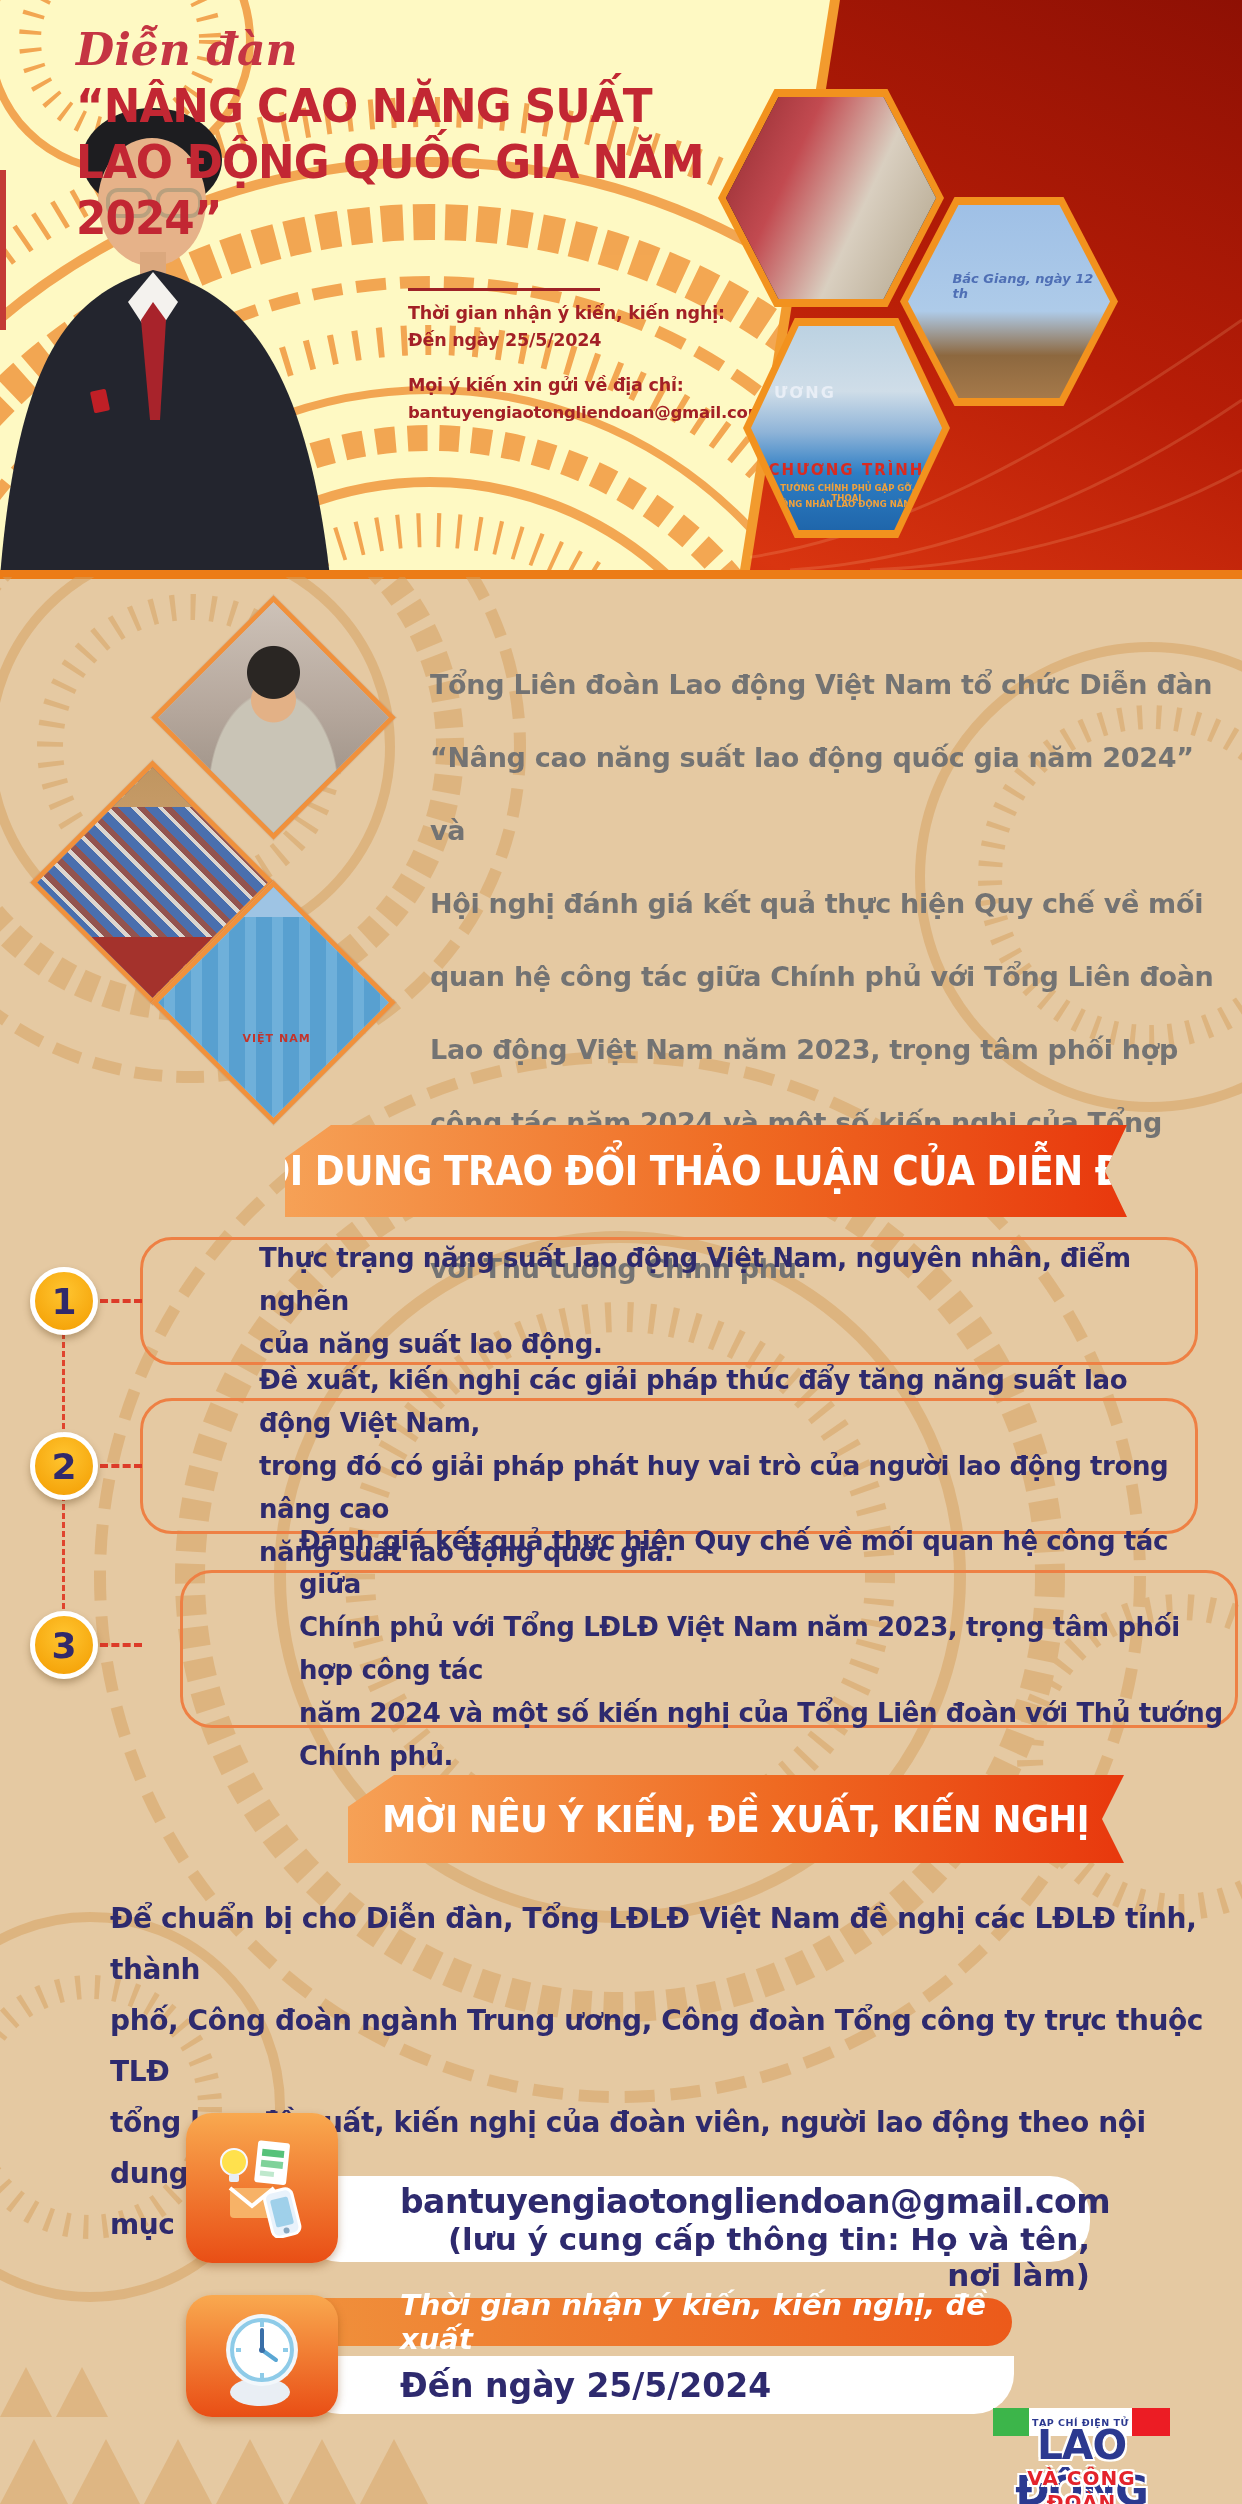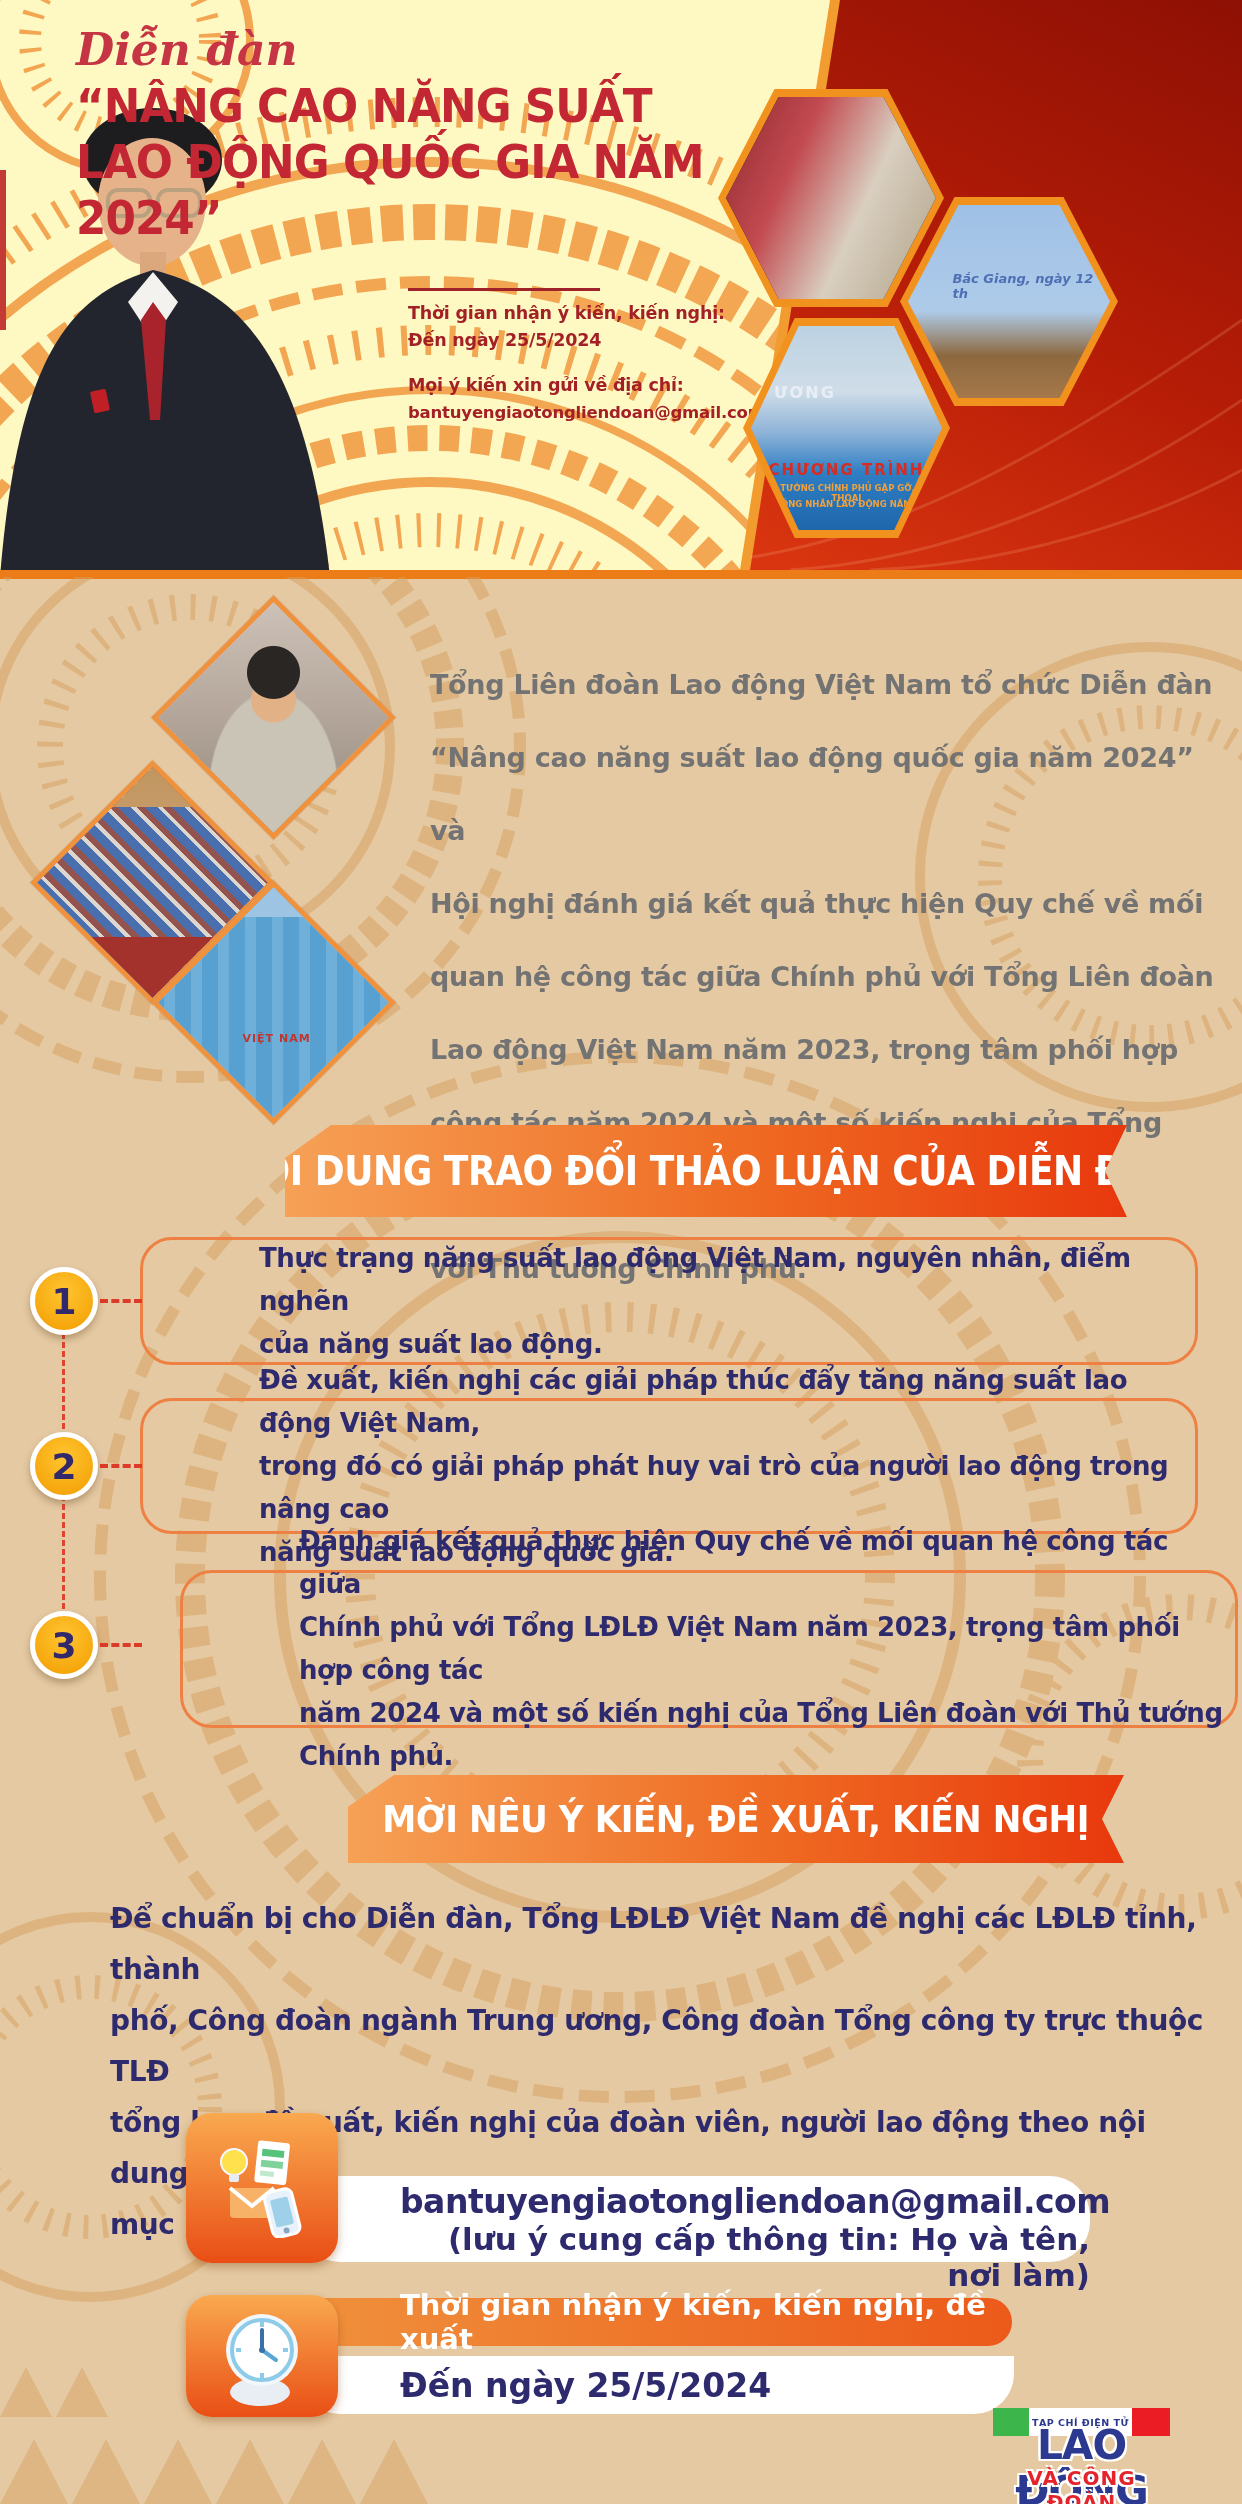--- a/index.html
+++ b/index.html
@@ -312,21 +312,21 @@
       <rect x="14" y="50" width="44" height="30" rx="4" fill="#f7b267"></rect>
       <path d="M14,50 L36,68 L58,50" fill="none" stroke="#ffffff" stroke-width="4"></path>
       <g transform="rotate(-14 66 74)">
         <rect x="52" y="52" width="28" height="46" rx="7" fill="#e9f2fb" stroke="#ffffff" stroke-width="3"></rect>
         <rect x="57" y="60" width="18" height="28" rx="2" fill="#9fd0ea"></rect>
         <circle cx="66" cy="93" r="3" fill="#88a7c0"></circle>
       </g>
     </svg>
   </div>
 
-  <div class="abs card-band" style="left:300px;top:2298px;width:712px;height:48px;">
+  <div class="abs card-band" style="left:300px;top:2298px;width:712px;height:48px;font-style:italic;">
     <span>Thời gian nhận ý kiến, kiến nghị, đề xuất</span>
   </div>
   <div class="abs card-white" style="left:300px;top:2356px;width:714px;height:58px;border-radius:0 0 40px 40px;display:flex;align-items:center;">
     <span style="font-size:33px;">Đến ngày 25/5/2024</span>
   </div>
   <div class="abs icon-col" style="left:186px;top:2295px;width:152px;height:122px;">
     <svg width="96" height="104" viewBox="0 0 96 104">
       <ellipse cx="46" cy="88" rx="30" ry="14" fill="#e9eef4"></ellipse>
       <circle cx="48" cy="46" r="36" fill="#f2f7fb"></circle>
       <circle cx="48" cy="46" r="30" fill="#ffffff" stroke="#8ecbe8" stroke-width="4"></circle>

